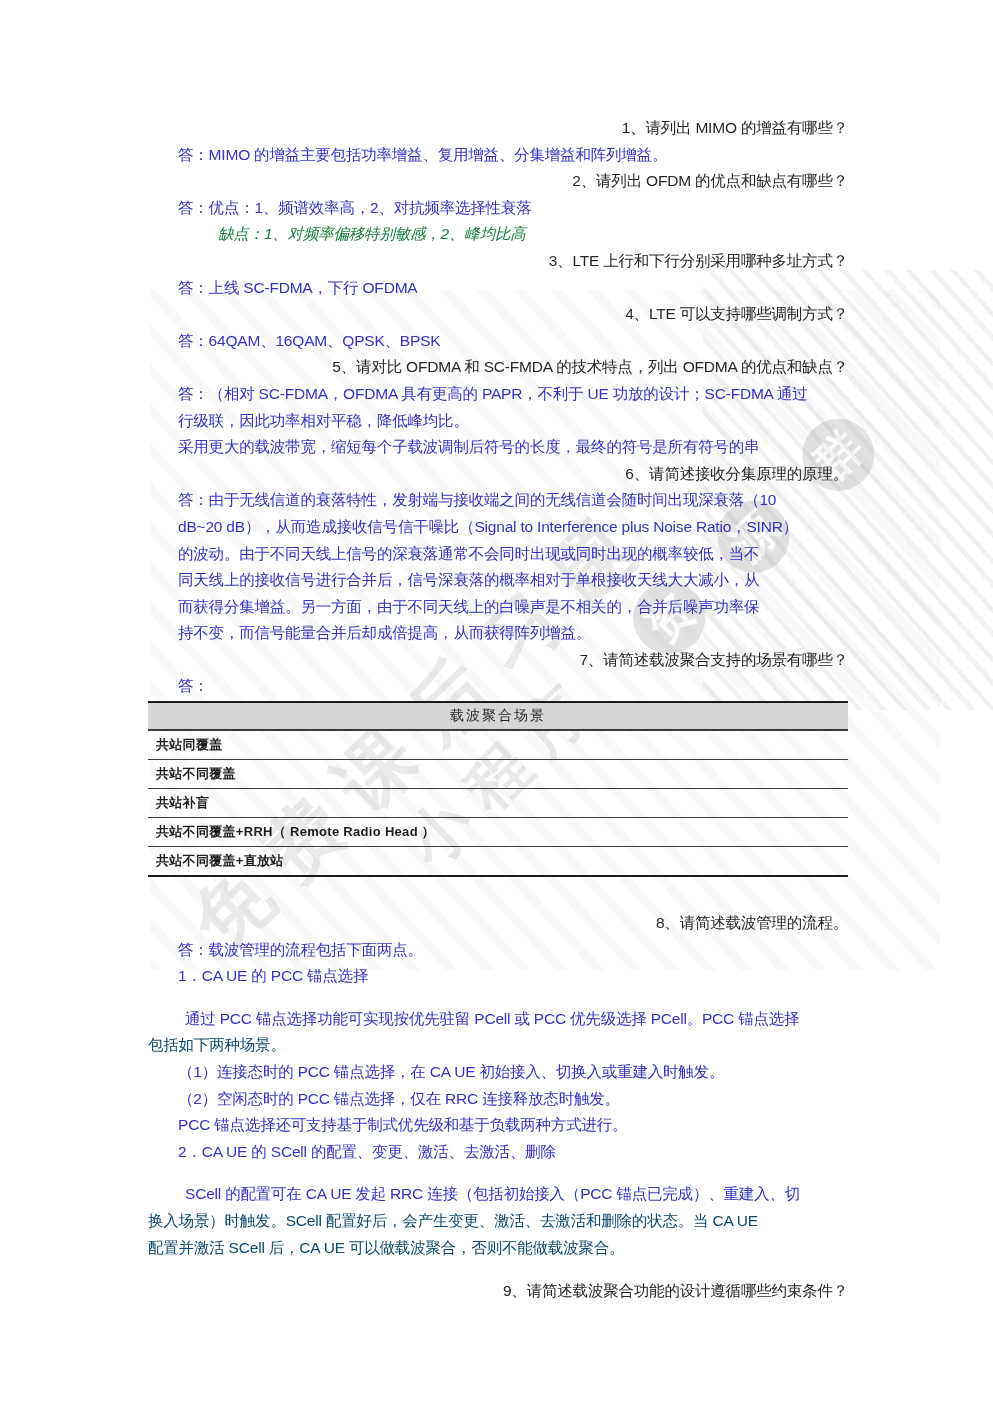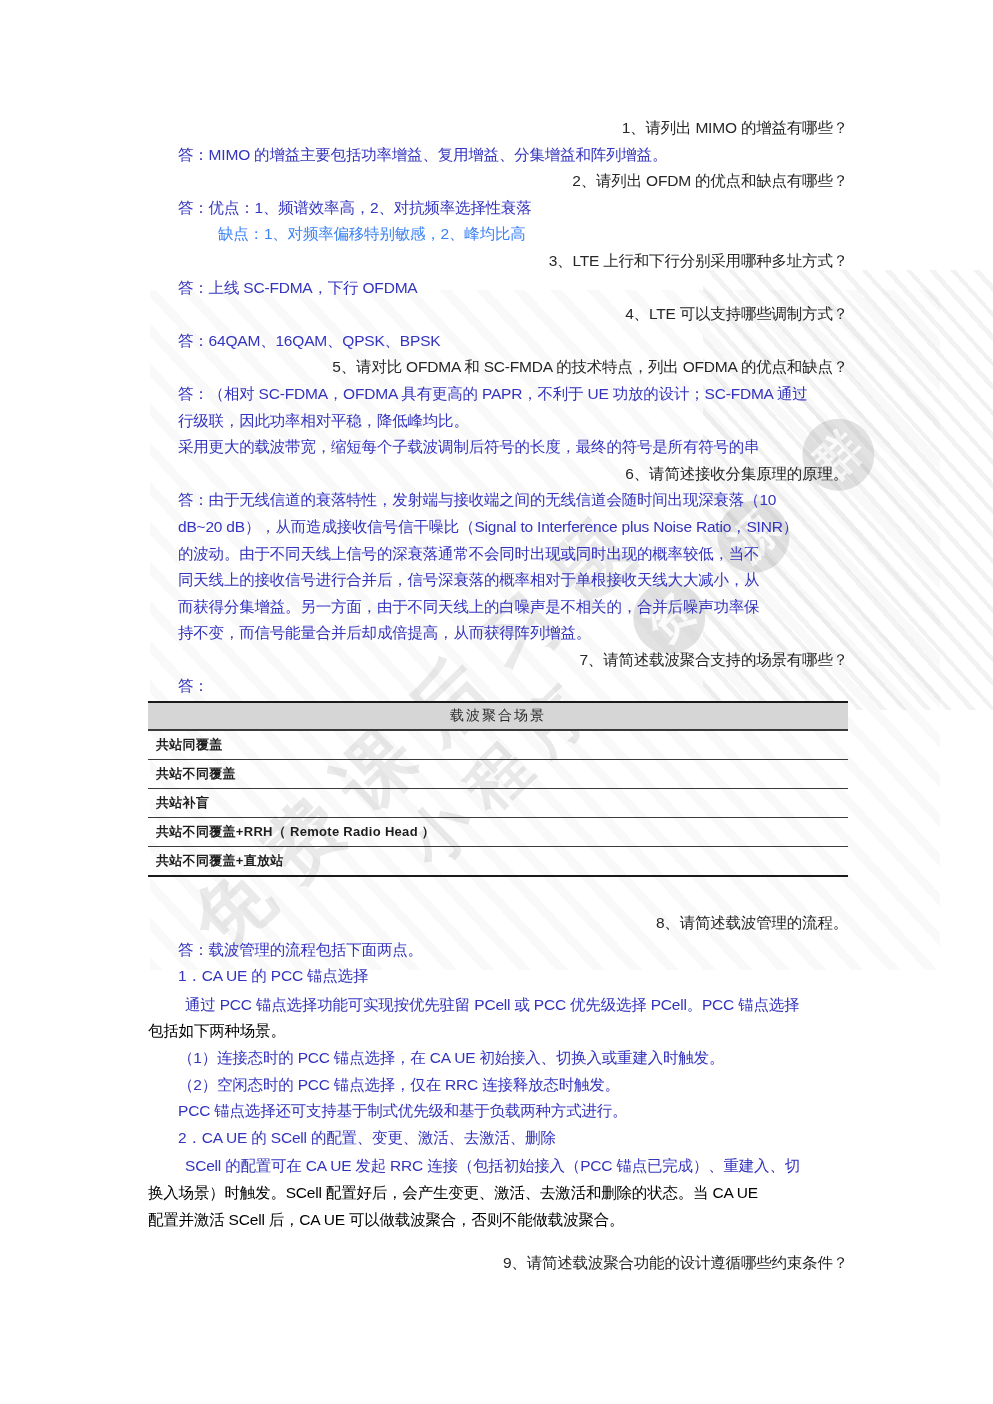--- a/index.html
+++ b/index.html
@@ -47,26 +47,26 @@
 
   
   .content{
     position:absolute;left:148px;top:115px;width:700px;
     font-size:15.5px;letter-spacing:-0.2px;color:#262626;
   }
   .ln{line-height:26.6px;height:26.6px;white-space:nowrap;}
   .q{color:#262626;text-align:right;}
   .q .num{display:inline-block;width:30px;color:#262626;}
   .a{color:#3434bf;padding-left:30px;}
-  .a2{color:#3b82f6;padding-left:70px;}
+  .a2{color:#15803d;padding-left:70px;font-style:italic;}
   .ind{color:#3434bf;padding-left:37px;}
-  .flush{color:#000000;padding-left:0;}
+  .flush{color:#0c4a6e;padding-left:0;}
   .mt-lg{margin-top:33px;}
   .mt-md{margin-top:17px;}
-  .mt-sm{margin-top:2px;}
+  .mt-sm{margin-top:16px;}
 
   
   table.ca{
     width:100%;border-collapse:collapse;margin-top:1px;
     border-top:2.5px solid #1a1a1a;border-bottom:2.5px solid #1a1a1a;
   }
   table.ca th{
     background:#d6d6d6;font-family:"Liberation Serif","DejaVu Serif",serif;
     font-weight:normal;font-size:14px;color:#2b2b2b;letter-spacing:2px;
     text-align:center;height:26px;border-bottom:2px solid #3a3a3a;padding:0;

